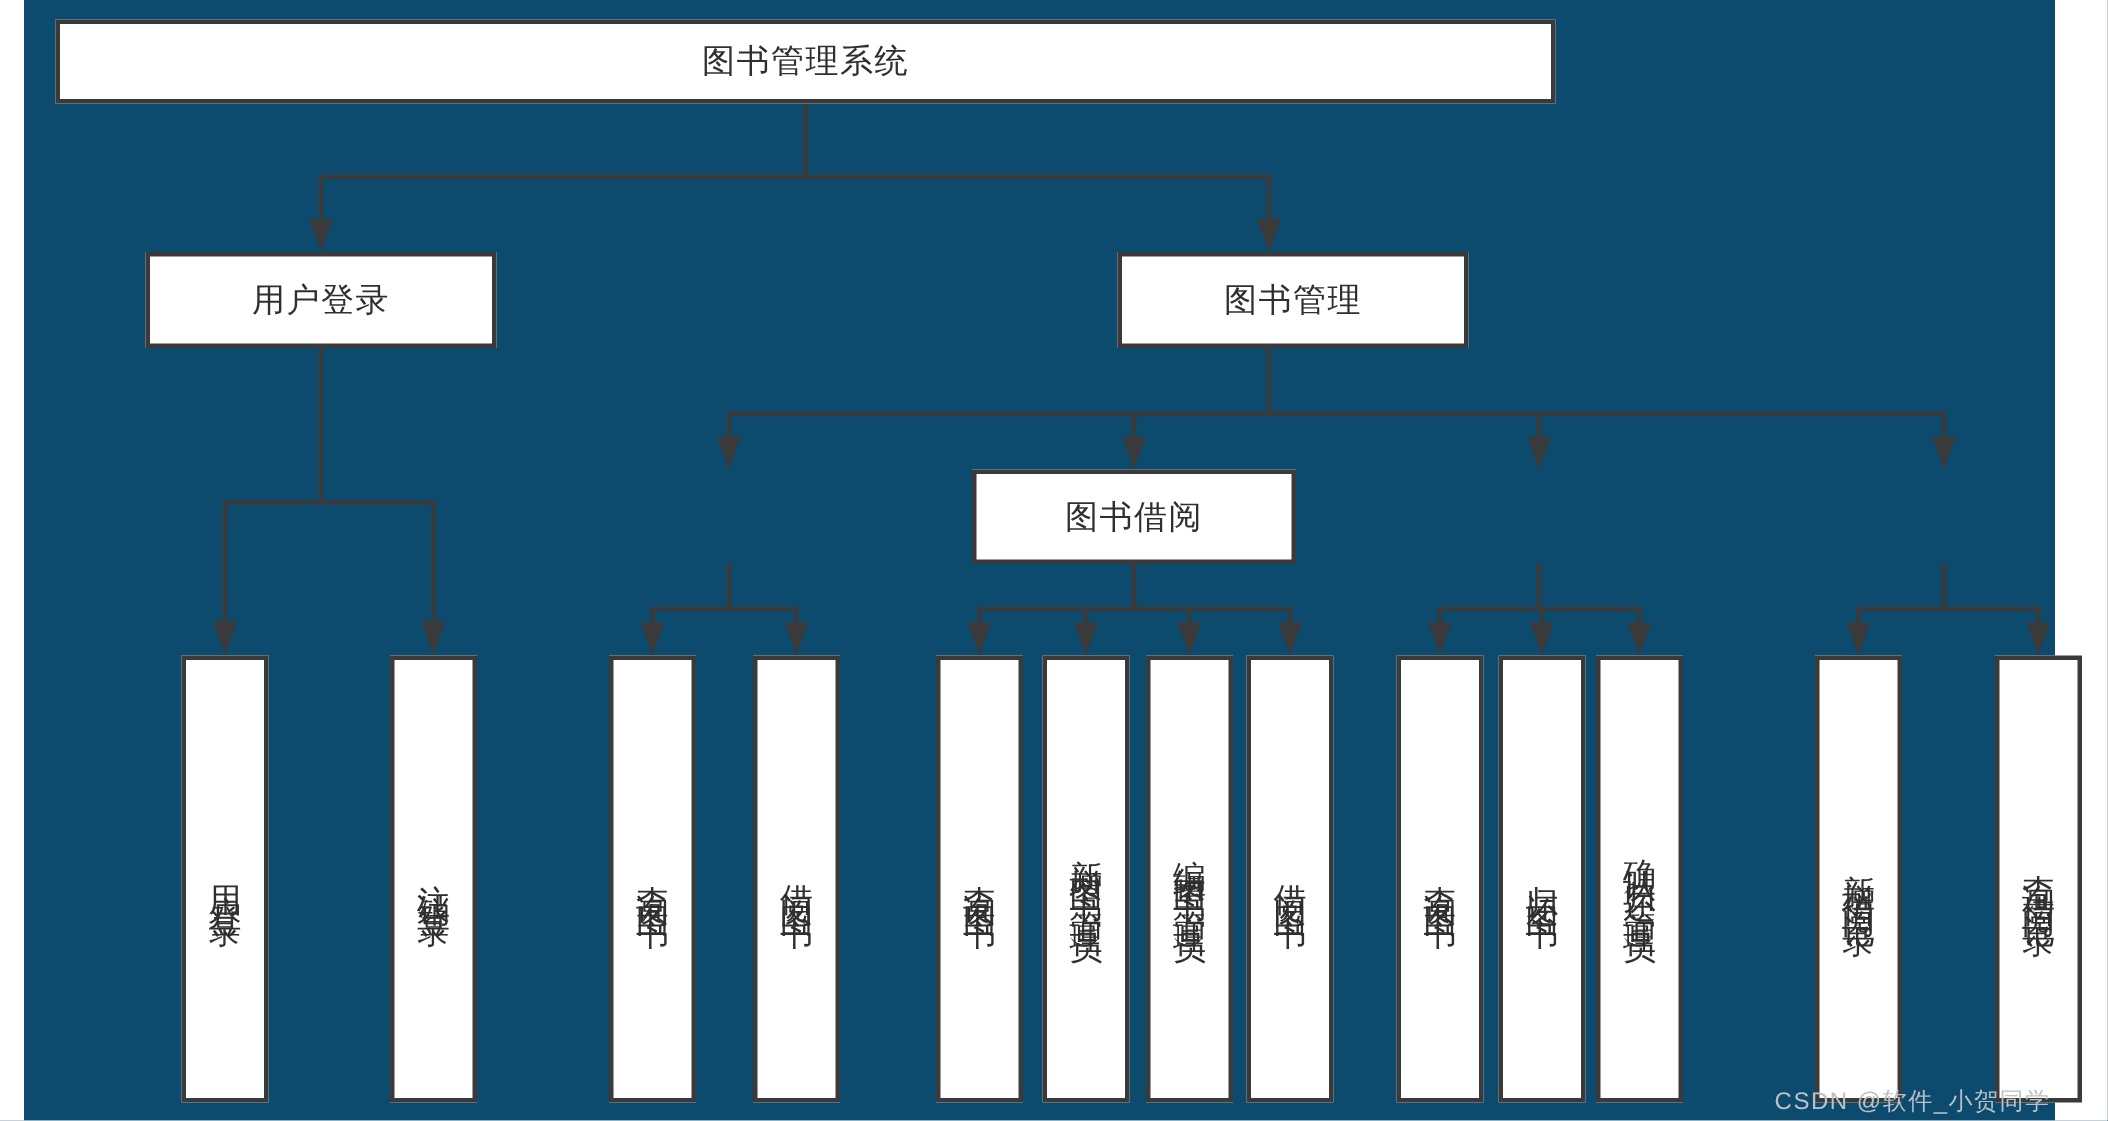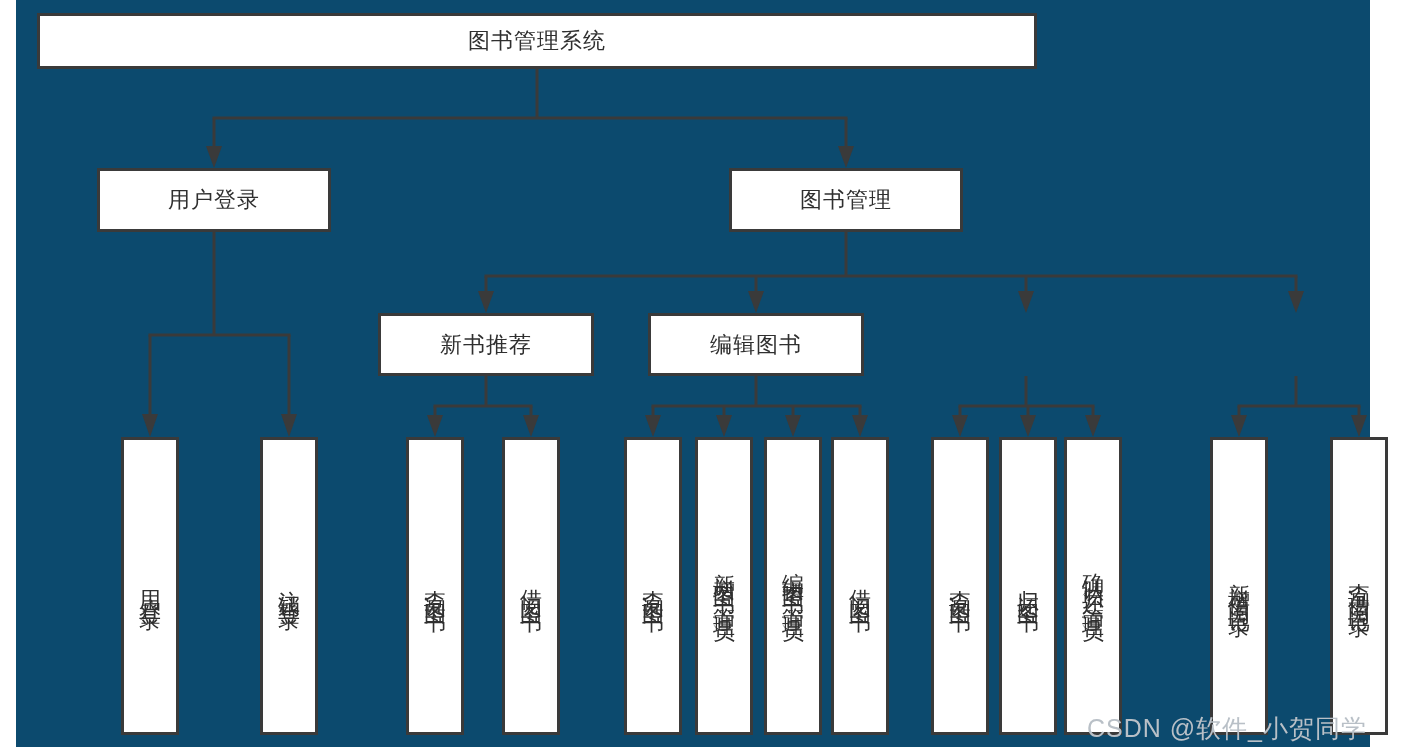--- a/index.html
+++ b/index.html
@@ -15,21 +15,21 @@
     display:flex;align-items:center;justify-content:center;
   }
   .hnode{font-size:22px;letter-spacing:1px;}
   .leaf{width:58px;height:298px;top:437px;}
   .leaf > span{
     writing-mode:vertical-rl;text-orientation:mixed;
     font-size:22px;letter-spacing:7px;line-height:1;white-space:nowrap;
   }
   .watermark{
     position:absolute;right:3px;bottom:2px;
-    font-size:25px;color:#b9c0c7;letter-spacing:1px;
+    font-size:16px;color:#b9c0c7;letter-spacing:1px;
     white-space:nowrap;pointer-events:none;
   }
 </style>
 </head>
 <body>
 
 <div id="canvas">
 
   <svg id="wires" width="1405" height="747" viewBox="0 0 1405 747" fill="none" xmlns="http://www.w3.org/2000/svg">
     <g stroke="#3a3a3a" stroke-width="3">
@@ -101,29 +101,26 @@
     </g>
   </svg>
 
   <div class="node hnode" style="left:21px;top:13px;width:1000px;height:56px;">
     <span>图书管理系统</span>
   </div>
 
   <div class="node hnode" style="left:81px;top:168px;width:234px;height:64px;">
     <span>用户登录</span>
   </div>
-  <div class="node hnode" style="left:713px;top:168px;width:234px;height:64px;">
+  <div class="node hnode" style="left:729px;top:168px;width:234px;height:64px;">
     <span>图书管理</span>
   </div>
 
-  <div class="node hnode" style="left:362px;top:313px;width:216px;height:63px;">
-    <span>新书推荐</span>
-  </div>
   <div class="node hnode" style="left:632px;top:313px;width:216px;height:63px;">
-    <span>编辑图书</span>
+    <span>图书借阅</span>
   </div>
 
   <div class="node leaf" style="left:105px;">
     <span>用户登录</span>
   </div>
   <div class="node leaf" style="left:244px;">
     <span>注销登录</span>
   </div>
 
   <div class="node leaf" style="left:390px;">

